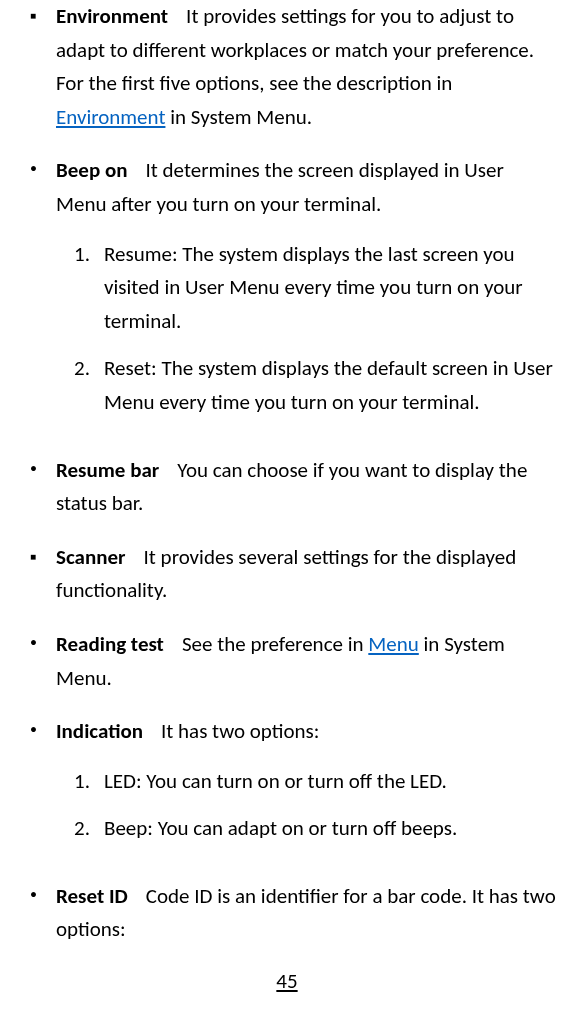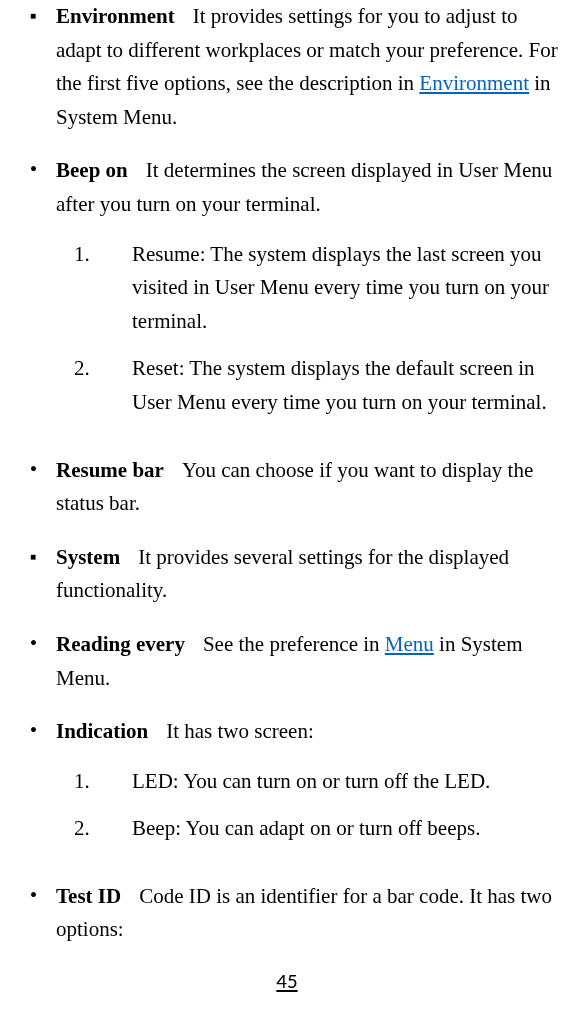--- a/index.html
+++ b/index.html
@@ -26,21 +26,20 @@
       flex-shrink: 0;
       font-size: 14px;
       padding-top: 4px;
     }
     .l1-bullet.square {
       font-size: 10px;
       padding-top: 8px;
     }
     .l1-body {
       flex: 1;
-      font-family: Liberation Serif, serif;
     }
     .term {
       font-weight: bold;
     }
     .spacer {
       display: inline-block;
       width: 18px;
     }
     .link {
       color: #0563C1;
@@ -53,21 +52,20 @@
     .sub-item {
       display: flex;
       margin-bottom: 14px;
     }
     .sub-num {
       width: 30px;
       flex-shrink: 0;
     }
     .sub-text {
       flex: 1;
-      margin-left: 28px;
     }
     .page-number {
       position: absolute;
       bottom: 16px;
       left: 0;
       width: 100%;
       text-align: center;
       font-size: 21px;
       text-decoration: underline;
     }
@@ -101,46 +99,46 @@
     </div>
     <div class="l1-item">
       <div class="l1-bullet ">•</div>
       <div class="l1-body">
         <div><span class="term">Resume bar</span><span class="spacer"></span><span>You can choose if you want to display the status bar.</span></div>
       </div>
     </div>
     <div class="l1-item">
       <div class="l1-bullet square">■</div>
       <div class="l1-body">
-        <div><span class="term">System</span><span class="spacer"></span><span>It provides several settings for the displayed functionality.</span></div>
+        <div><span class="term">Scanner</span><span class="spacer"></span><span>It provides several settings for the displayed functionality.</span></div>
       </div>
     </div>
     <div class="l1-item">
       <div class="l1-bullet ">•</div>
       <div class="l1-body">
-        <div><span class="term">Reading every</span><span class="spacer"></span><span>See the preference in </span><span class="link">Menu</span><span> in System Menu.</span></div>
+        <div><span class="term">Reading test</span><span class="spacer"></span><span>See the preference in </span><span class="link">Menu</span><span> in System Menu.</span></div>
       </div>
     </div>
     <div class="l1-item">
       <div class="l1-bullet ">•</div>
       <div class="l1-body">
-        <div><span class="term">Indication</span><span class="spacer"></span><span>It has two screen:</span></div>
+        <div><span class="term">Indication</span><span class="spacer"></span><span>It has two options:</span></div>
         <div class="sub-list">
           <div class="sub-item">
             <div class="sub-num">1.</div>
             <div class="sub-text">LED: You can turn on or turn off the LED.</div>
           </div>
           <div class="sub-item">
             <div class="sub-num">2.</div>
             <div class="sub-text">Beep: You can adapt on or turn off beeps.</div>
           </div>
         </div>
       </div>
     </div>
     <div class="l1-item">
       <div class="l1-bullet ">•</div>
       <div class="l1-body">
-        <div><span class="term">Test ID</span><span class="spacer"></span><span>Code ID is an identifier for a bar code. It has two options:</span></div>
+        <div><span class="term">Reset ID</span><span class="spacer"></span><span>Code ID is an identifier for a bar code. It has two options:</span></div>
       </div>
     </div>
   </div>
 
 <div class="page-number">45</div>
 
 </body></html>

